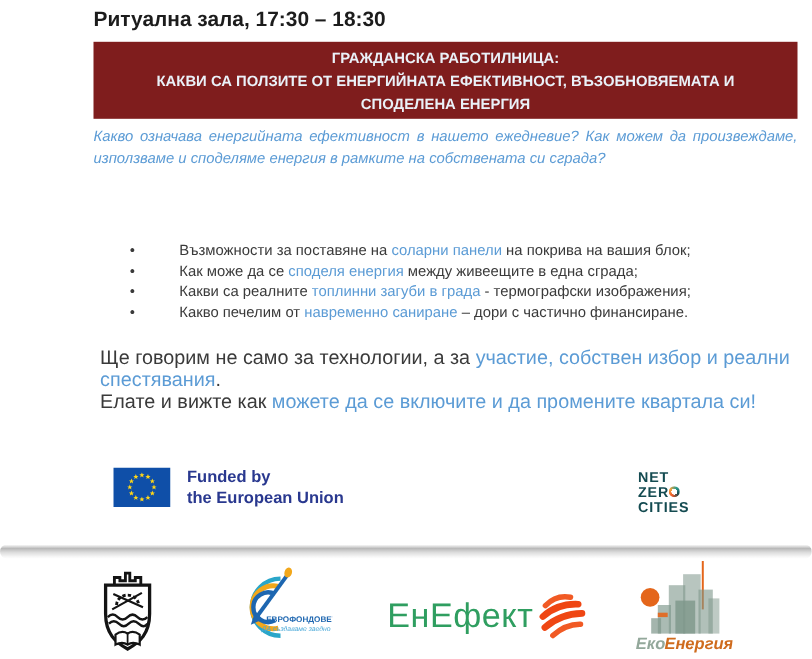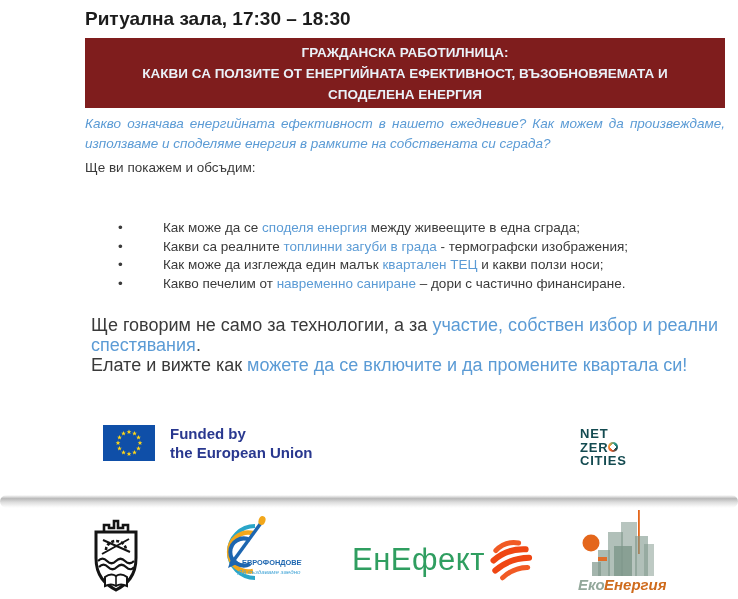--- a/index.html
+++ b/index.html
@@ -67,32 +67,31 @@
 <div class="abs session-header">Ритуална зала, 17:30 – 18:30</div>
 
 <div class="abs banner">
   <div>ГРАЖДАНСКА РАБОТИЛНИЦА:</div>
   <div>КАКВИ СА ПОЛЗИТЕ ОТ ЕНЕРГИЙНАТА ЕФЕКТИВНОСТ, ВЪЗОБНОВЯЕМАТА И СПОДЕЛЕНА ЕНЕРГИЯ</div>
 </div>
 
 <div class="abs intro">Какво означава енергийната ефективност в нашето ежедневие? Как можем да произвеждаме, използваме и споделяме енергия в рамките на собствената си сграда?</div>
 
 <div class="abs invite">
-  <div class="list-intro">Ще ви покажем и обсъдим:</div>
 </div>
 
 <div class="abs bullets">
+  <div class="bullet-item">
+    <span class="bullet-dot">•</span><span>Възможности за поставяне на </span><span class="hl">соларни панели</span><span> на покрива на вашия блок;</span>
+  </div>
   <div class="bullet-item">
     <span class="bullet-dot">•</span><span>Как може да се </span><span class="hl">споделя енергия</span><span> между живеещите в една сграда;</span>
   </div>
   <div class="bullet-item">
     <span class="bullet-dot">•</span><span>Какви са реалните </span><span class="hl">топлинни загуби в града</span><span> - термографски изображения;</span>
-  </div>
-  <div class="bullet-item">
-    <span class="bullet-dot">•</span><span>Как може да изглежда един малък </span><span class="hl">квартален ТЕЦ</span><span> и какви ползи носи;</span>
   </div>
   <div class="bullet-item">
     <span class="bullet-dot">•</span><span>Какво печелим от </span><span class="hl">навременно саниране</span><span> – дори с частично финансиране.</span>
   </div>
 </div>
 
 <div class="abs closing">
   <div><span>Ще говорим не само за технологии, а за </span><span class="hl">участие, собствен избор и реални спестявания</span><span>.</span></div>
   <div><span>Елате и вижте как </span><span class="hl">можете да се включите и да промените квартала си!</span></div>
 </div>

